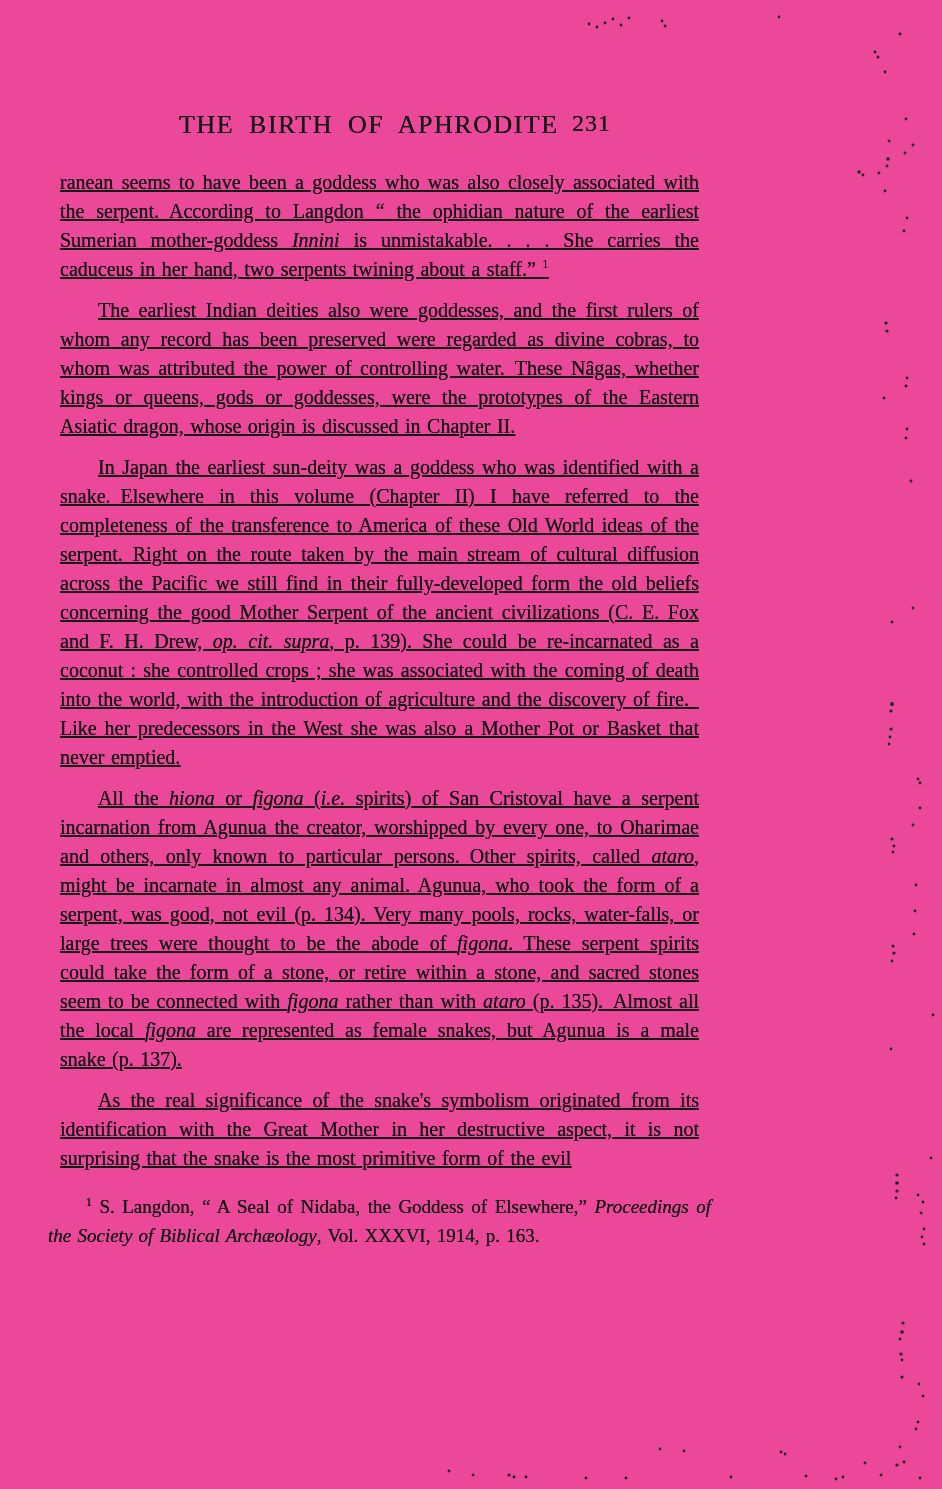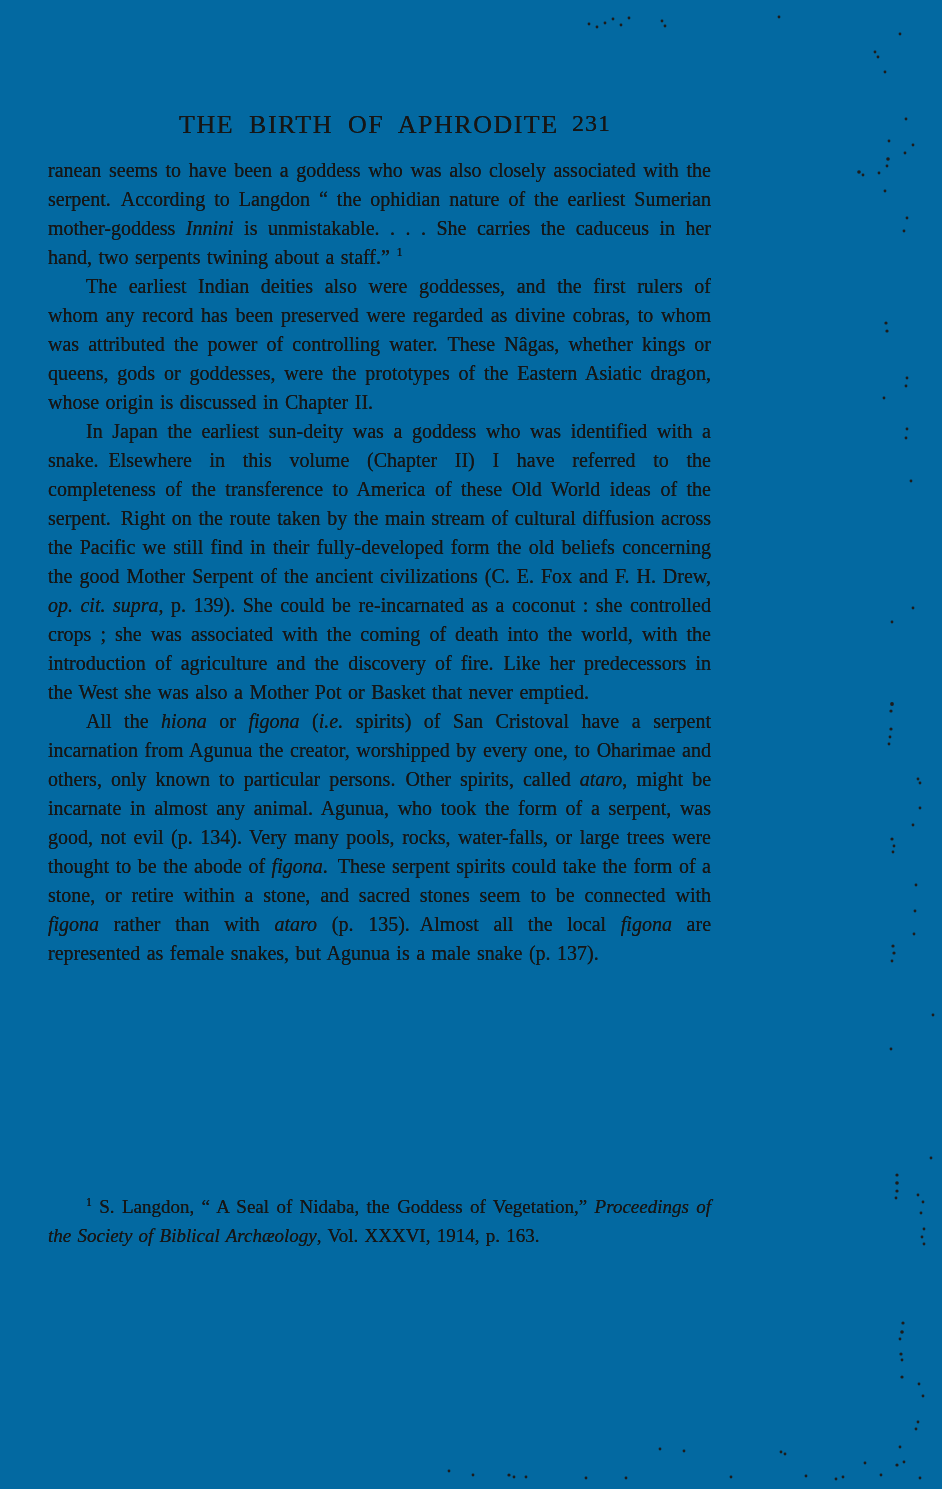--- a/index.html
+++ b/index.html
@@ -4,21 +4,21 @@
 <style>
   html, body {
     margin: 0;
     padding: 0;
     background: #ffffff;
   }
   .page {
     position: relative;
     width: 942px;
     height: 1489px;
-    background: #0369a1;
+    background: #ec4899;
     font-family: "Liberation Serif", "DejaVu Serif", serif;
     color: #161616;
     overflow: hidden;
   }
   
   .header {
     position: absolute;
     top: 110px;
     left: 48px;
     width: 663px;
@@ -48,22 +48,23 @@
     top: 156px;
     left: 48px;
     width: 663px;
     font-size: 20px;
     line-height: 29px;
     text-align: justify;
     word-spacing: 1.5px;
     text-shadow: 0 0 0.45px currentColor;
   }
   .body-text p {
-    margin: 0;
+    margin: 12px;
     padding: 0;
+    text-decoration: underline;
   }
   .body-text p.indent {
     text-indent: 38px;
   }
   
   .footnote {
     position: absolute;
     top: 1192px;
     left: 48px;
     width: 663px;
@@ -138,21 +139,22 @@
   <div class="header">
     <div class="title">THE BIRTH OF APHRODITE</div>
     <div class="page-number">231</div>
   </div>
 
   <div class="body-text" id="body-container">
       <p class=""><span>ranean seems to have been a goddess who was also closely associated with the serpent. According to Langdon “ the ophidian nature of the earliest Sumerian mother-goddess </span><i>Innini</i><span> is unmistakable. . . . She carries the caduceus in her hand, two serpents twining about a staff.” </span><sup>1</sup></p>
       <p class="indent"><span>The earliest Indian deities also were goddesses, and the first rulers of whom any record has been preserved were regarded as divine cobras, to whom was attributed the power of controlling water. These Nâgas, whether kings or queens, gods or goddesses, were the prototypes of the Eastern Asiatic dragon, whose origin is discussed in Chapter II.</span></p>
       <p class="indent"><span>In Japan the earliest sun-deity was a goddess who was identified with a snake. Elsewhere in this volume (Chapter II) I have referred to the completeness of the transference to America of these Old World ideas of the serpent. Right on the route taken by the main stream of cultural diffusion across the Pacific we still find in their fully-developed form the old beliefs concerning the good Mother Serpent of the ancient civilizations (C. E. Fox and F. H. Drew, </span><i>op. cit. supra</i><span>, p. 139). She could be re-incarnated as a coconut : she controlled crops ; she was associated with the coming of death into the world, with the introduction of agriculture and the discovery of fire. Like her predecessors in the West she was also a Mother Pot or Basket that never emptied.</span></p>
       <p class="indent"><span>All the </span><i>hiona</i><span> or </span><i>figona</i><span> (</span><i>i.e.</i><span> spirits) of San Cristoval have a serpent incarnation from Agunua the creator, worshipped by every one, to Oharimae and others, only known to particular persons. Other spirits, called </span><i>ataro</i><span>, might be incarnate in almost any animal. Agunua, who took the form of a serpent, was good, not evil (p. 134). Very many pools, rocks, water-falls, or large trees were thought to be the abode of </span><i>figona</i><span>. These serpent spirits could take the form of a stone, or retire within a stone, and sacred stones seem to be connected with </span><i>figona</i><span> rather than with </span><i>ataro</i><span> (p. 135). Almost all the local </span><i>figona</i><span> are represented as female snakes, but Agunua is a male snake (p. 137).</span></p>
+      <p class="indent"><span>As the real significance of the snake's symbolism originated from its identification with the Great Mother in her destructive aspect, it is not surprising that the snake is the most primitive form of the evil</span></p>
     </div>
 
   <div class="footnote">
-    <p id="footnote-para"><sup>1</sup><span> S. Langdon, “ A Seal of Nidaba, the Goddess of Vegetation,” </span><i>Proceedings of the Society of Biblical Archæology</i><span>, Vol. XXXVI, 1914, p. 163.</span></p>
+    <p id="footnote-para"><sup>1</sup><span> S. Langdon, “ A Seal of Nidaba, the Goddess of Elsewhere,” </span><i>Proceedings of the Society of Biblical Archæology</i><span>, Vol. XXXVI, 1914, p. 163.</span></p>
   </div>
 
   <div class="speck"></div>
 
 </div>
 
 </body></html>

